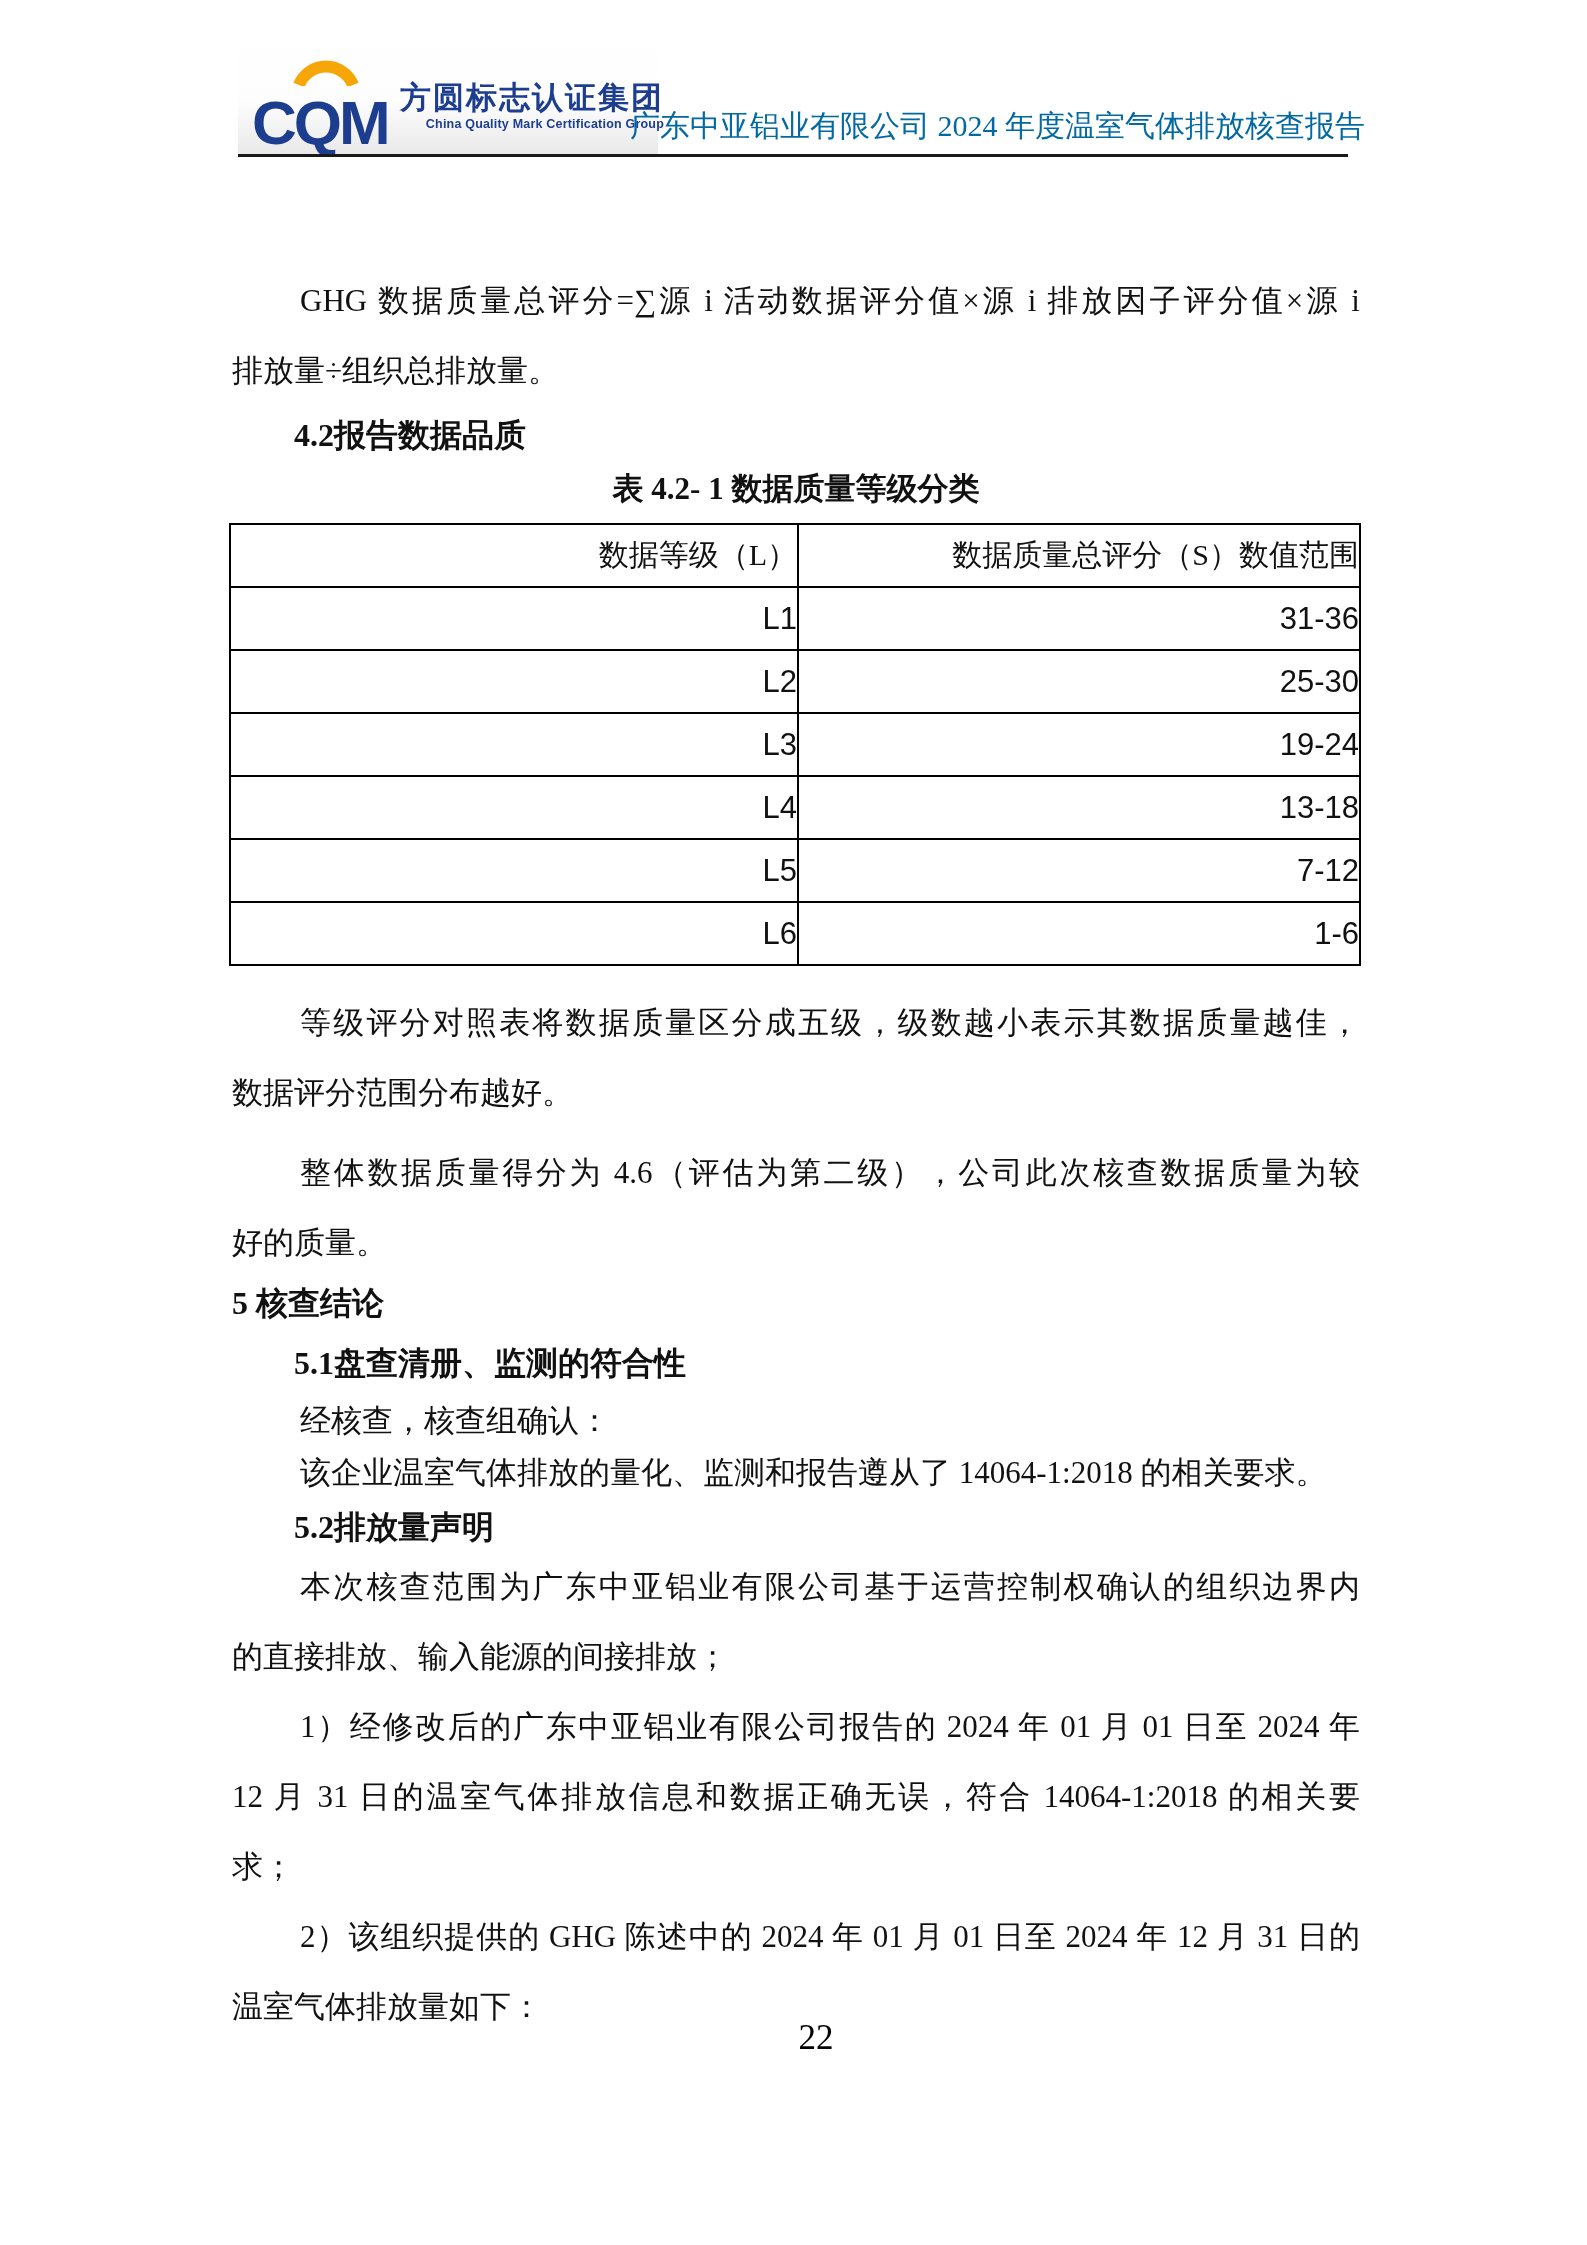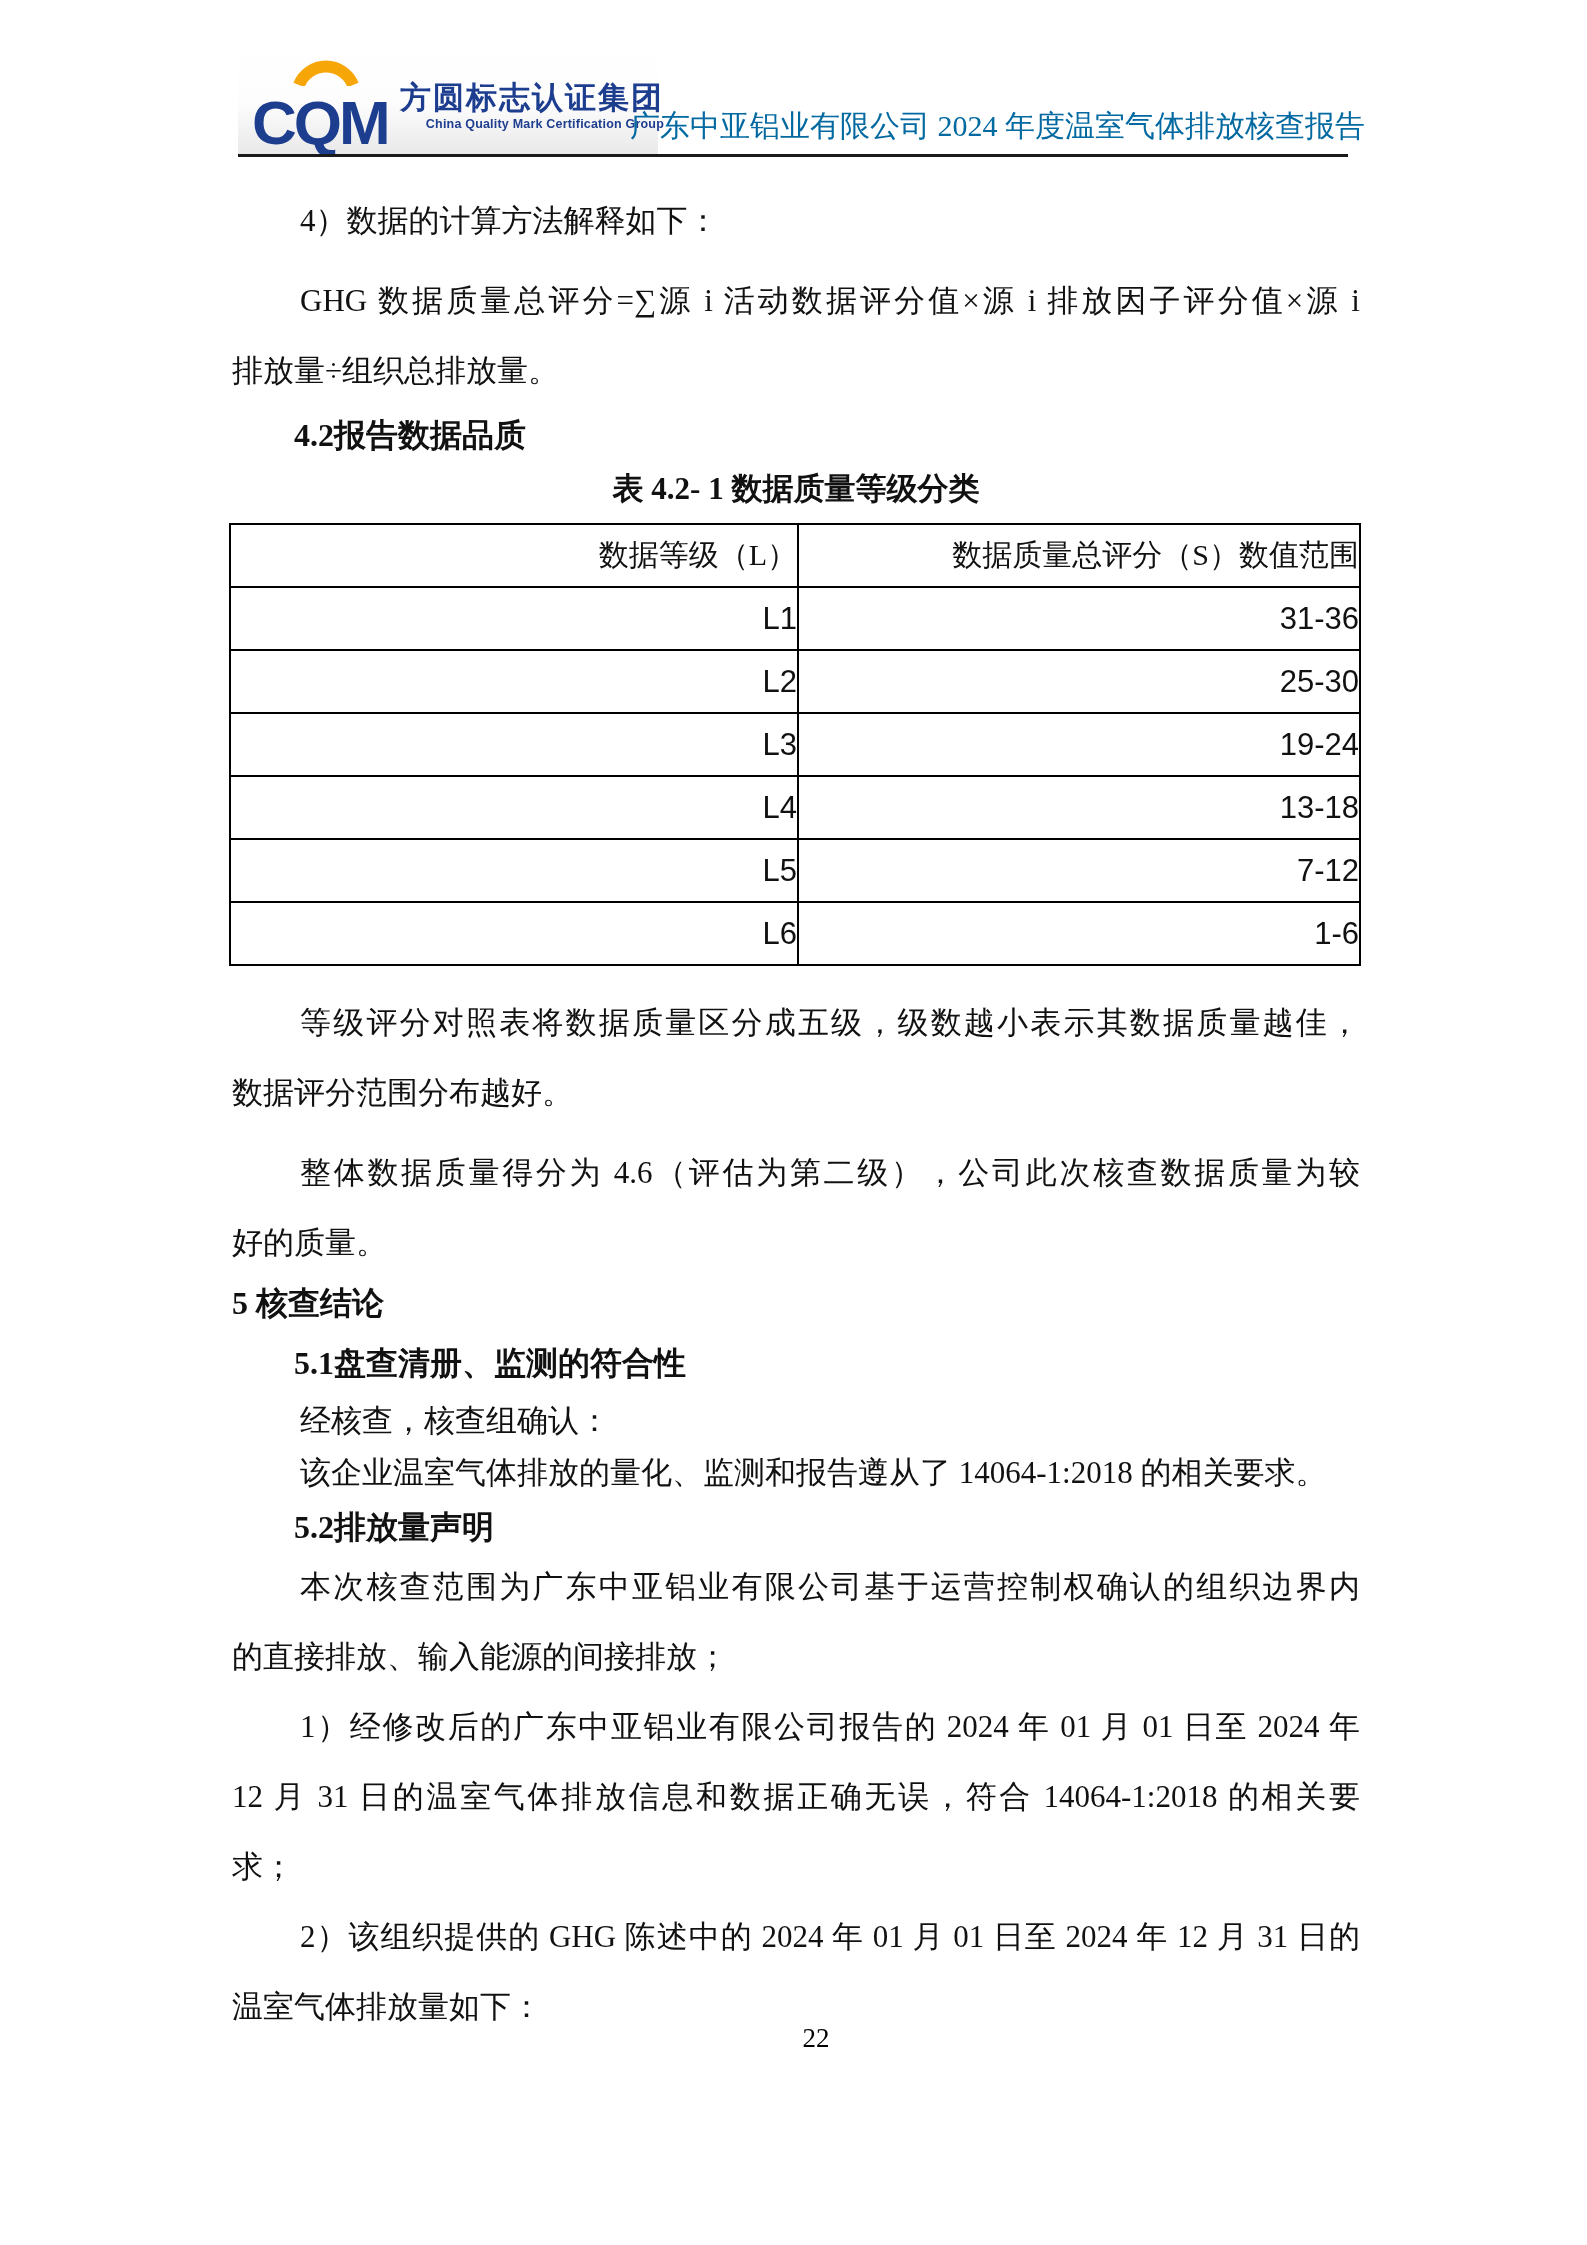--- a/index.html
+++ b/index.html
@@ -68,21 +68,21 @@
     font-weight:normal;font-size:30px;
     font-family:"Liberation Serif","DejaVu Serif",serif;
   }
   .dq-table td{
     font-size:31px;
     font-family:"Liberation Sans","DejaVu Sans",sans-serif;
   }
   
   .page-number{
     position:absolute;left:232px;top:2014px;width:1168px;height:48px;
-    line-height:48px;text-align:center;font-size:27px;color:#000;
+    line-height:48px;text-align:center;font-size:35px;color:#000;
   }
 </style>
 </head>
 <body>
 
 <div class="page">
 
   <div class="logo-block">
     <div class="cqm-mark">
       <svg class="cqm-arc" viewBox="0 0 68 26" aria-hidden="true">
@@ -91,23 +91,20 @@
       <div class="cqm-text">CQM</div>
     </div>
     <div class="logo-names">
       <span class="logo-cn">方圆标志认证集团</span>
       <span class="logo-en">China Quality Mark Certification Group</span>
     </div>
   </div>
   <div class="doc-title">广东中亚铝业有限公司 2024 年度温室气体排放核查报告</div>
   <div class="header-rule"></div>
 
-  <div class="blk" style="top:186px">
-    <span class="ln ind">4）数据的计算方法解释如下：</span>
-  </div>
 
   <div class="blk" style="top:266px">
     <span class="ln ind fill">GHG 数据质量总评分=∑源 i 活动数据评分值×源 i 排放因子评分值×源 i</span>
     <span class="ln">排放量÷组织总排放量。</span>
   </div>
 
   <div class="blk heading ind" style="top:400px">4.2报告数据品质</div>
 
   <div class="blk caption" style="top:460px">表 4.2- 1 数据质量等级分类</div>
 

